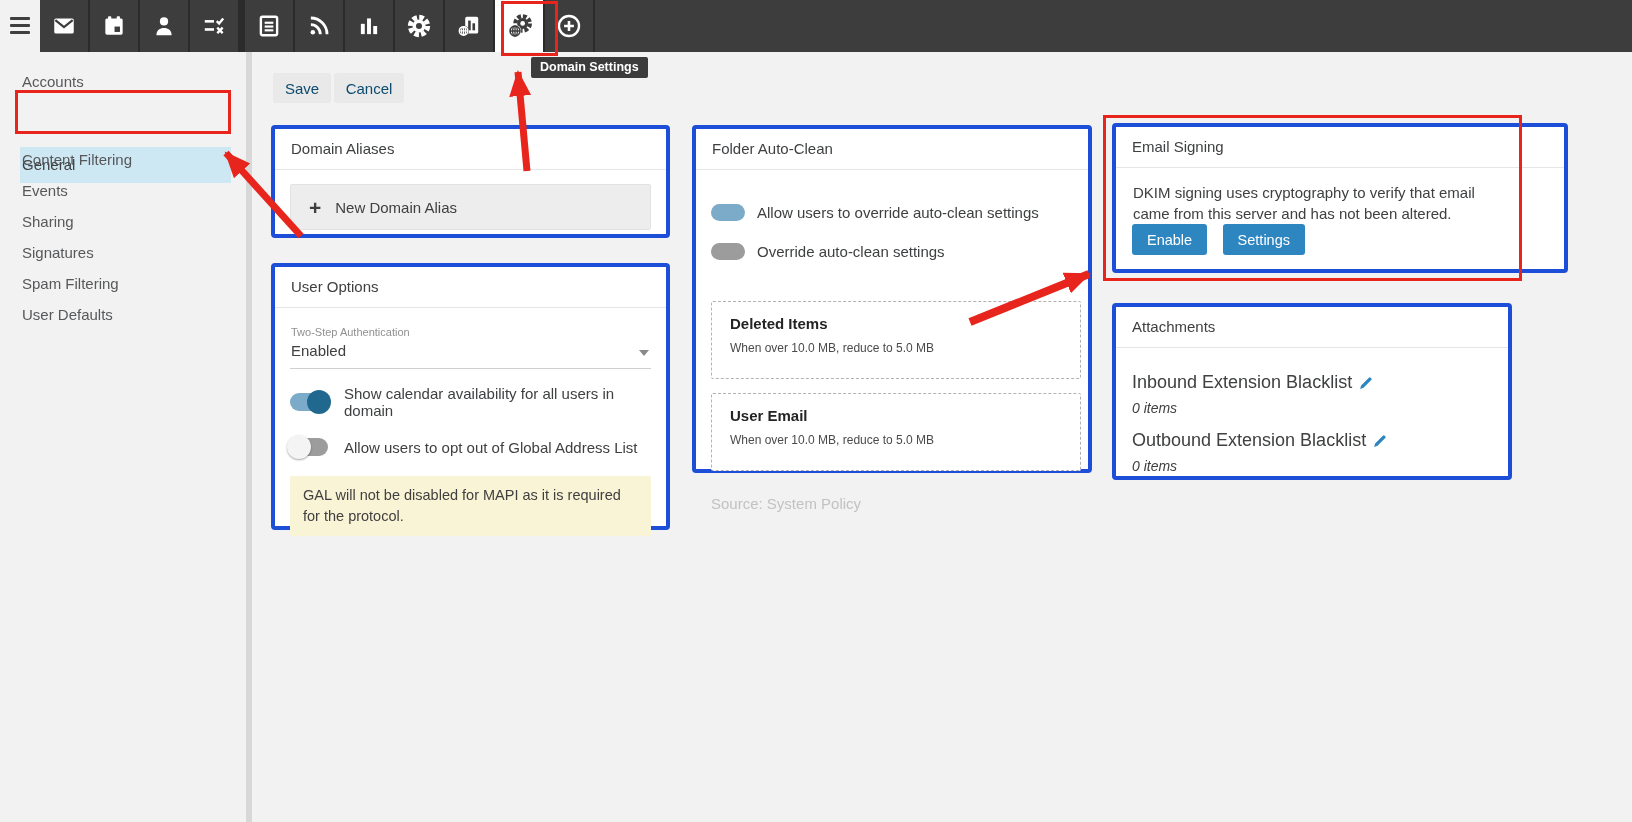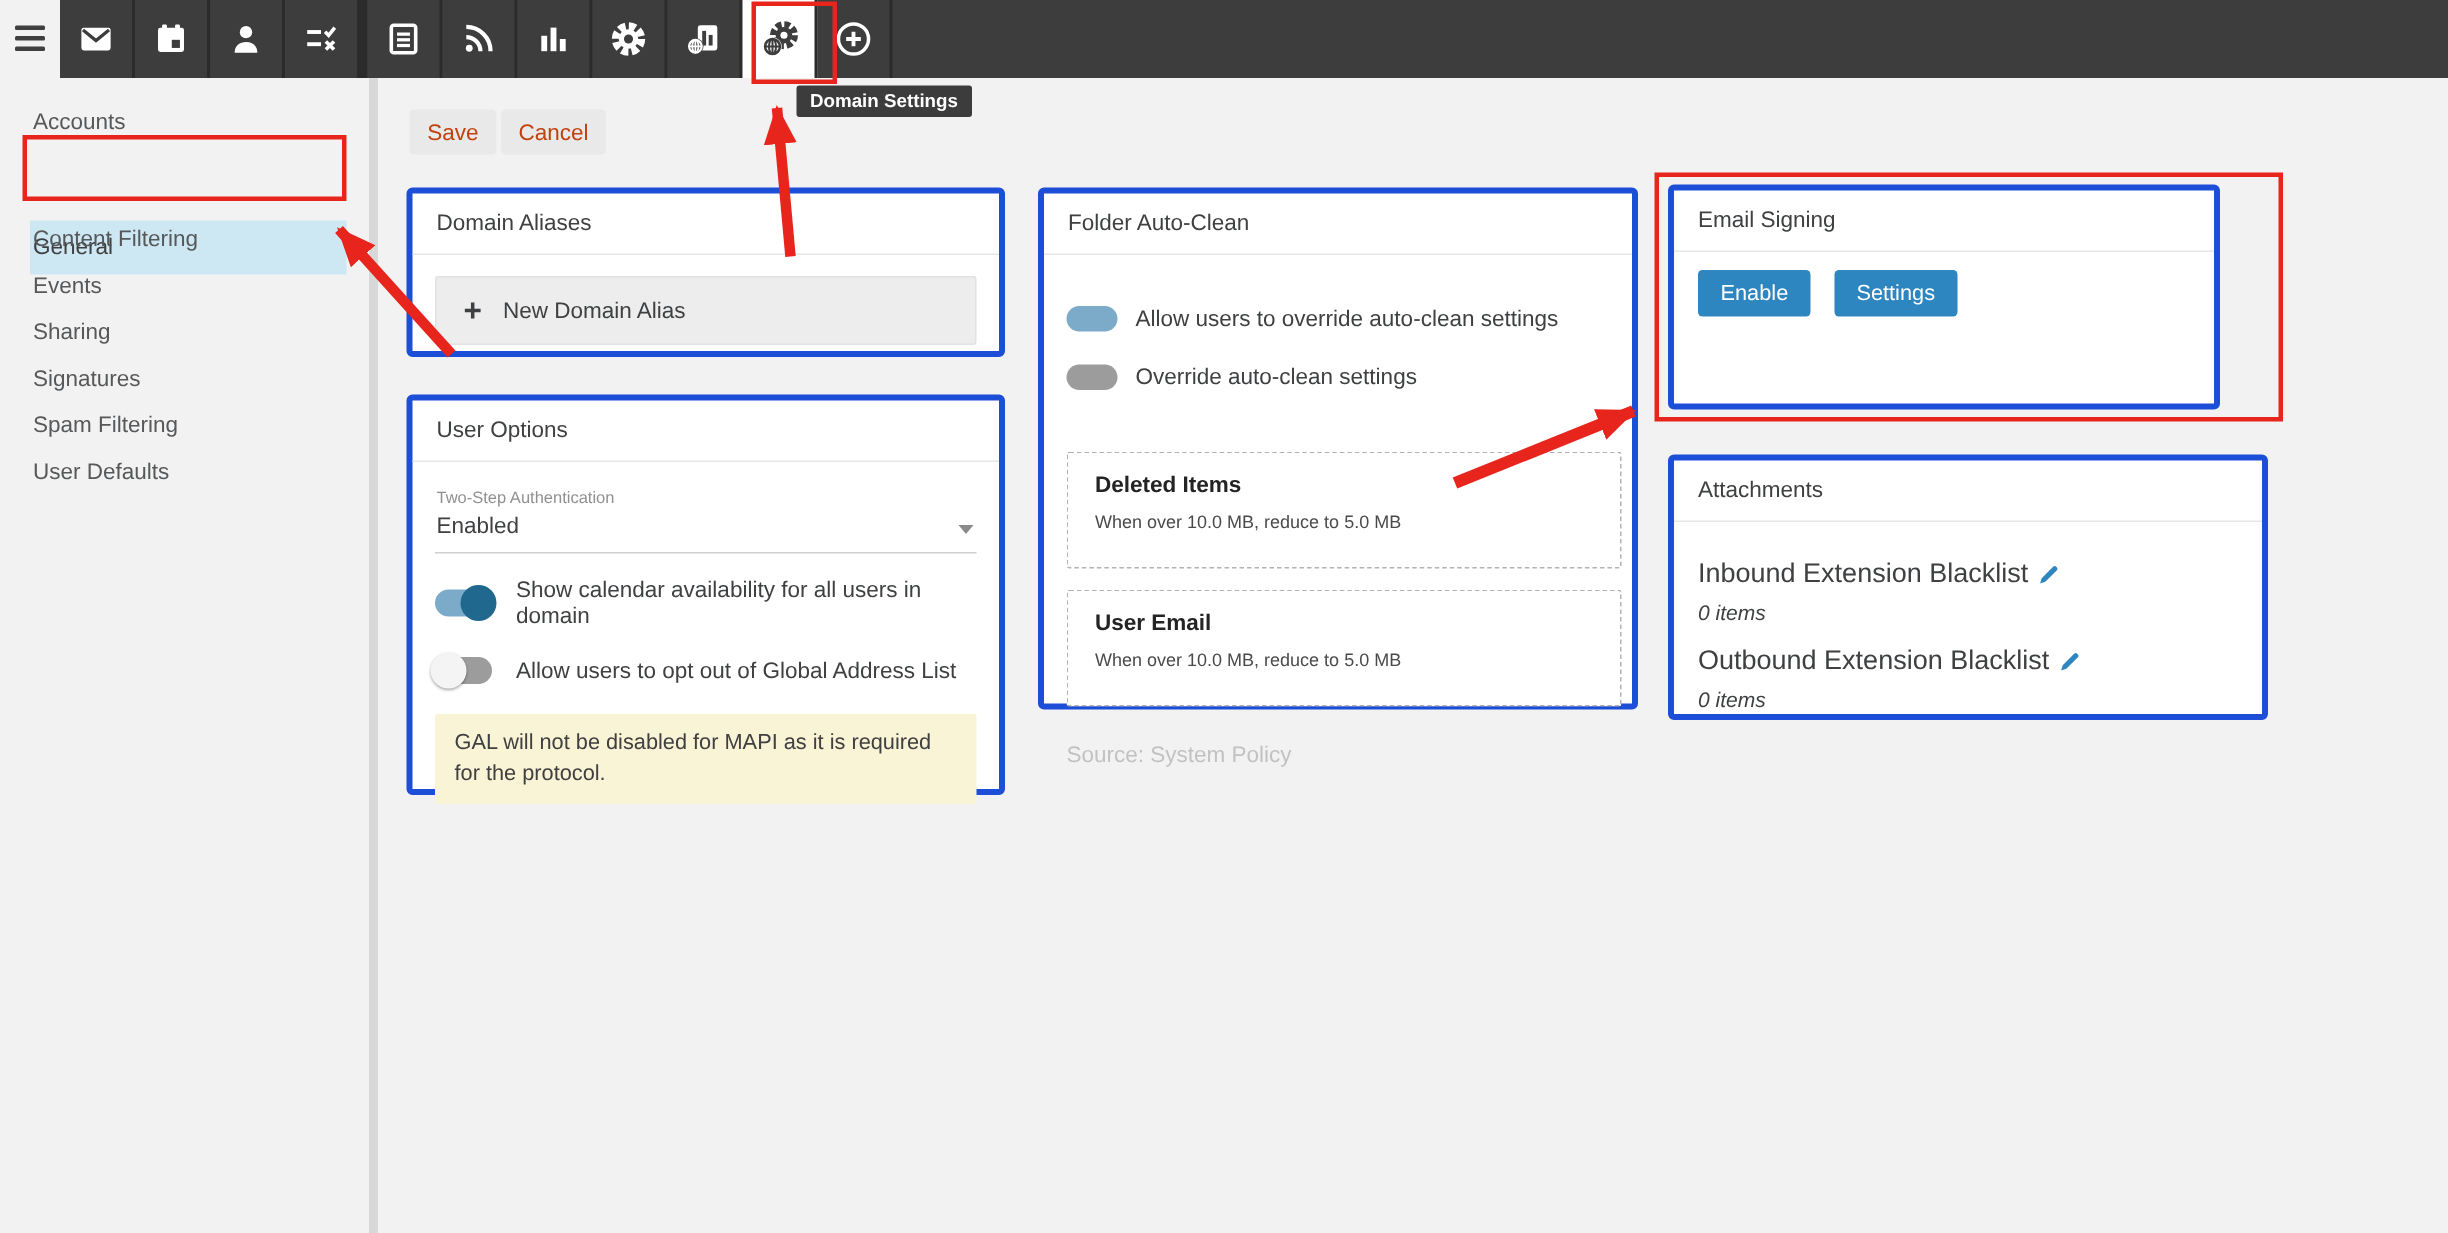--- a/index.html
+++ b/index.html
@@ -26,21 +26,21 @@
   .tooltip { position:absolute; left:531px; top:57px; height:21px; line-height:21px; padding:0 9px;
              background:#3c3c3c; color:#fff; font-size:12.5px; font-weight:bold; border-radius:2px; z-index:30; white-space:nowrap; }
 
   
   .sidebar { position:absolute; left:0; top:52px; width:246px; height:770px; background:#f2f2f2; }
   .nav-item { position:absolute; left:22px; height:20px; line-height:20px; font-size:15px; color:#57585a; cursor:pointer; white-space:nowrap; }
   .nav-selected { position:absolute; left:20px; top:95px; width:211px; height:36px; background:#cde7f3; line-height:36px; padding-left:2px; font-size:15px; color:#3f4042; cursor:pointer; }
   .v-scrollbar { position:absolute; left:246px; top:52px; width:6px; height:770px; background:#d8d8d8; cursor:pointer; }
 
   
-  .btn-muted { position:absolute; height:30px; background:#e9e9e9; color:#c2410c; font-size:15px; border:none; border-radius:3px; text-align:center; font-family:"Liberation Sans",sans-serif; }
+  .btn-muted { position:absolute; height:30px; background:#e9e9e9; color:#0c4a6e; font-size:15px; border:none; border-radius:3px; text-align:center; font-family:"Liberation Sans",sans-serif; }
   .card { position:absolute; background:#fff; border:4px solid #1d4ed8; border-radius:4px; }
   .card-header { height:41px; line-height:40px; padding:0 16px; border-bottom:1px solid #e6e6e6; font-size:15px; color:#3f4042; }
   .card-body { padding:14px 15px; }
 
   .alias-btn { margin-top:0; width:100%; height:46px; background:#ededed; border:1px solid #e2e2e2; border-radius:2px;
                display:flex; align-items:center; gap:14px; padding-left:18px; font-size:15px; color:#3f4042; cursor:pointer; }
   .plus-glyph { font-size:21px; color:#3f4042; font-weight:bold; line-height:1; }
 
   .field-label { font-size:11px; color:#909090; margin:4px 1px 0; }
   .field-value { position:relative; font-size:15px; color:#3f4042; padding:4px 1px 9px; border-bottom:1px solid #cfcfcf; }
@@ -261,23 +261,24 @@
         <div class="frule">When over 10.0 MB, reduce to 5.0 MB</div>
       </div>
       <div class="dashed-box" style="top:223px;">
         <div class="fname">User Email</div>
         <div class="frule">When over 10.0 MB, reduce to 5.0 MB</div>
       </div>
       <div class="source-line">Source: System Policy</div>
     </div>
   </div>
 
-  <div class="card" style="left:1112px; top:123px; width:368px; height:150px;">
+  <div class="card" style="left:1112px; top:123px; width:456px; height:150px;">
     <div class="card-header">Email Signing</div>
     <div class="card-body" style="padding:12px 16px;">
+      <div class="desc">DKIM signing uses cryptography to verify that email came from this server and has not been altered.</div>
       <div style="">
         <button class="btn-blue">Enable</button>
         <button class="btn-blue">Settings</button>
       </div>
     </div>
   </div>
 
   <div class="card" style="left:1112px; top:303px; width:400px; height:177px;">
     <div class="card-header">Attachments</div>
     <div class="card-body" style="padding:10px 16px;">

